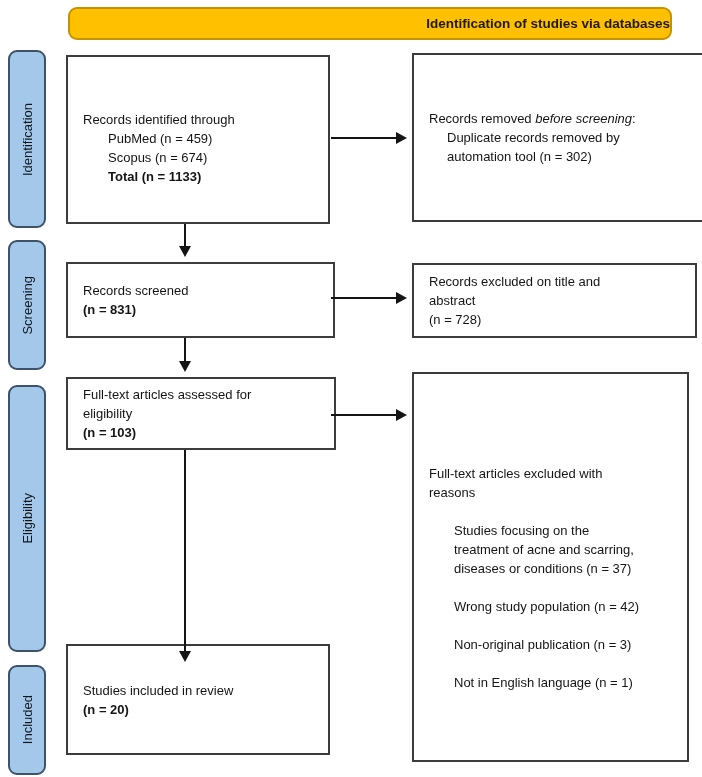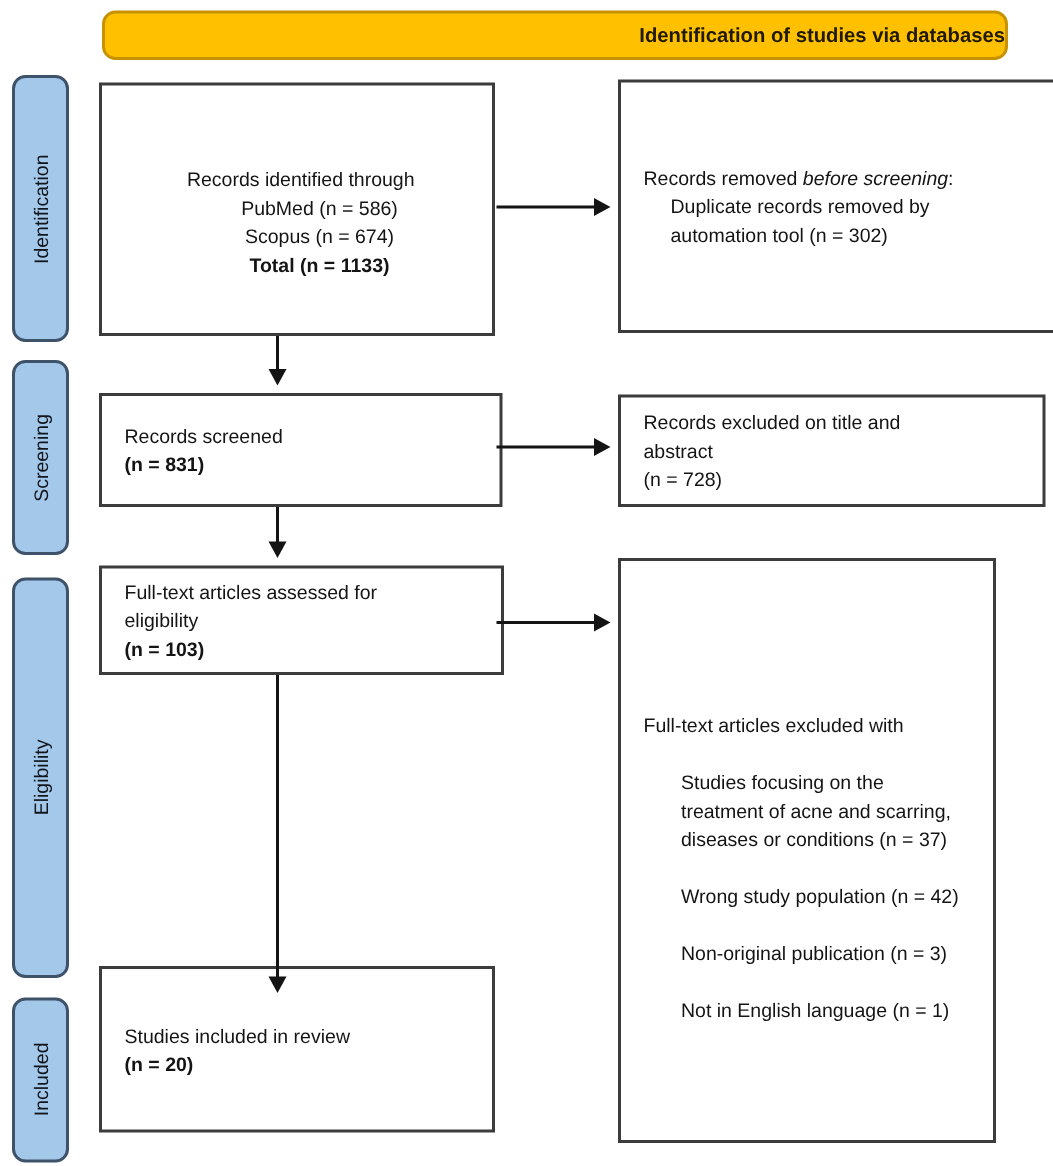--- a/index.html
+++ b/index.html
@@ -31,26 +31,26 @@
   .stage-screening      { top:240px; height:130px; }
   .stage-eligibility    { top:385px; height:267px; }
   .stage-included       { top:665px; height:110px; }
 
   
   .box {
     position:absolute; box-sizing:border-box; background:#ffffff;
     border:2px solid #3c3c3c; display:flex; flex-direction:column;
     justify-content:center; padding:8px 10px 8px 15px; line-height:19px;
   }
-  .box-identified        { left:66px;  top:55px;  width:264px; height:169px; padding-top:24px;text-align:center; }
+  .box-identified        { left:66px;  top:55px;  width:264px; height:169px; padding-top:24px; }
   .box-removed           { left:412px; top:53px;  width:327px; height:169px; }
   .box-screened          { left:66px;  top:262px; width:269px; height:76px;  }
   .box-excluded-title    { left:412px; top:263px; width:285px; height:75px;  }
   .box-fulltext          { left:66px;  top:377px; width:270px; height:73px;  }
-  .box-fulltext-excluded { left:412px; top:372px; width:252px; height:390px; padding-top:30px; }
+  .box-fulltext-excluded { left:412px; top:372px; width:277px; height:390px; padding-top:30px; }
   .box-included          { left:66px;  top:644px; width:264px; height:111px;  }
 
   .line { white-space:nowrap; }
   .ind-25 { padding-left:25px; }
   .ind-18 { padding-left:18px; }
   .bold { font-weight:bold; }
   .italic { font-style:italic; }
   .gap { height:19px; }
 
   
@@ -88,21 +88,21 @@
   </div>
   <div class="stage stage-eligibility">
     <span class="stage-label">Eligibility</span>
   </div>
   <div class="stage stage-included">
     <span class="stage-label">Included</span>
   </div>
 
   <div class="box box-identified">
     <div class="line">Records identified through</div>
-    <div class="line ind-25">PubMed (n = 586)</div>
+    <div class="line ind-25">PubMed (n = 459)</div>
     <div class="line ind-25">Scopus (n = 674)</div>
     <div class="line ind-25 bold">Total (n = 1133)</div>
   </div>
 
   <div class="box box-removed">
     <div class="line"><span>Records removed </span><span class="italic">before screening</span><span>:</span></div>
     <div class="line ind-18">Duplicate records removed by</div>
     <div class="line ind-18">automation tool (n = 302)</div>
   </div>
 
@@ -118,20 +118,21 @@
   </div>
 
   <div class="box box-fulltext">
     <div class="line">Full-text articles assessed for</div>
     <div class="line">eligibility</div>
     <div class="line bold">(n = 103)</div>
   </div>
 
   <div class="box box-fulltext-excluded">
     <div class="line">Full-text articles excluded with</div>
+    <div class="line">reasons</div>
     <div class="gap"></div>
     <div class="line ind-25">Studies focusing on the</div>
     <div class="line ind-25">treatment of acne and scarring,</div>
     <div class="line ind-25">diseases or conditions (n = 37)</div>
     <div class="gap"></div>
     <div class="line ind-25">Wrong study population (n = 42)</div>
     <div class="gap"></div>
     <div class="line ind-25">Non-original publication (n = 3)</div>
     <div class="gap"></div>
     <div class="line ind-25">Not in English language (n = 1)</div>

